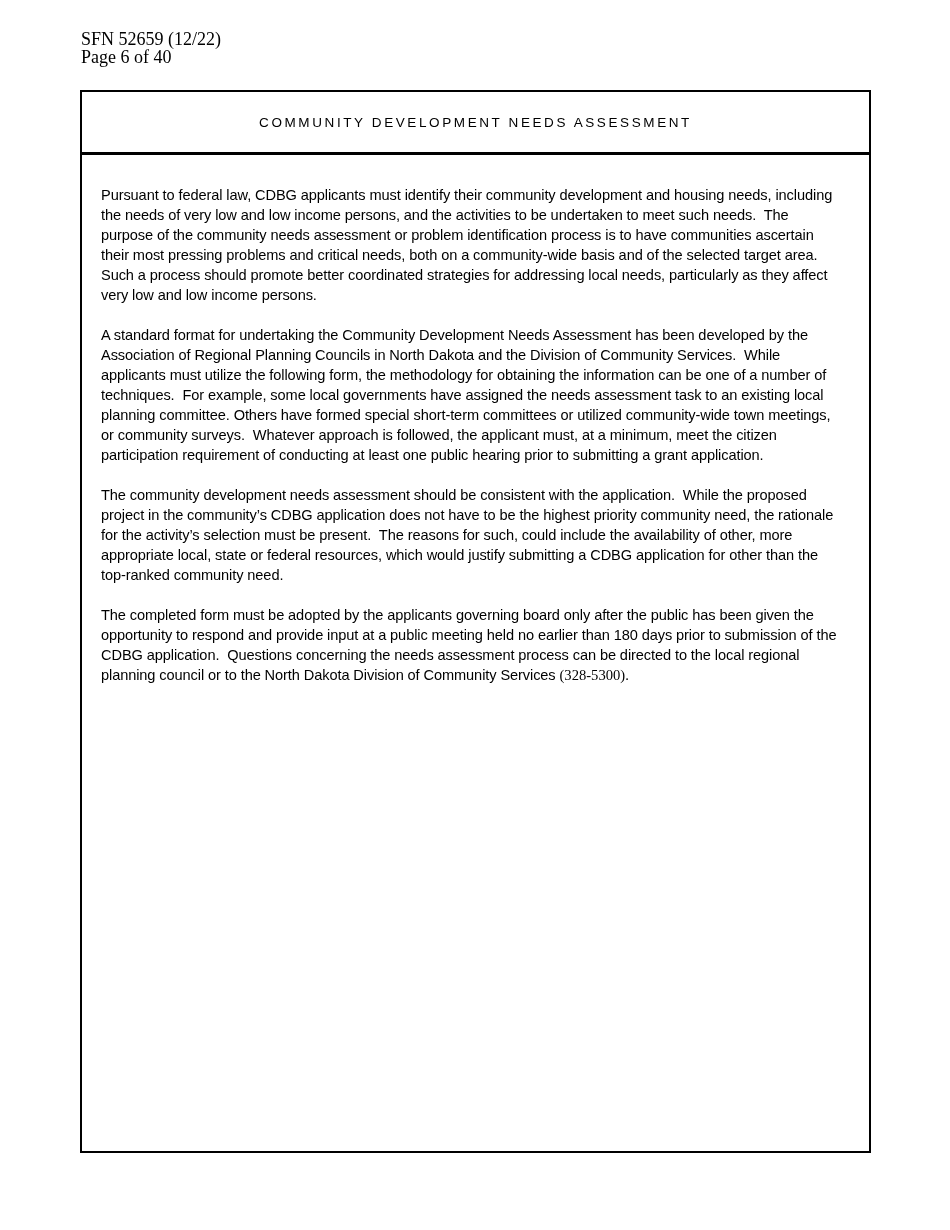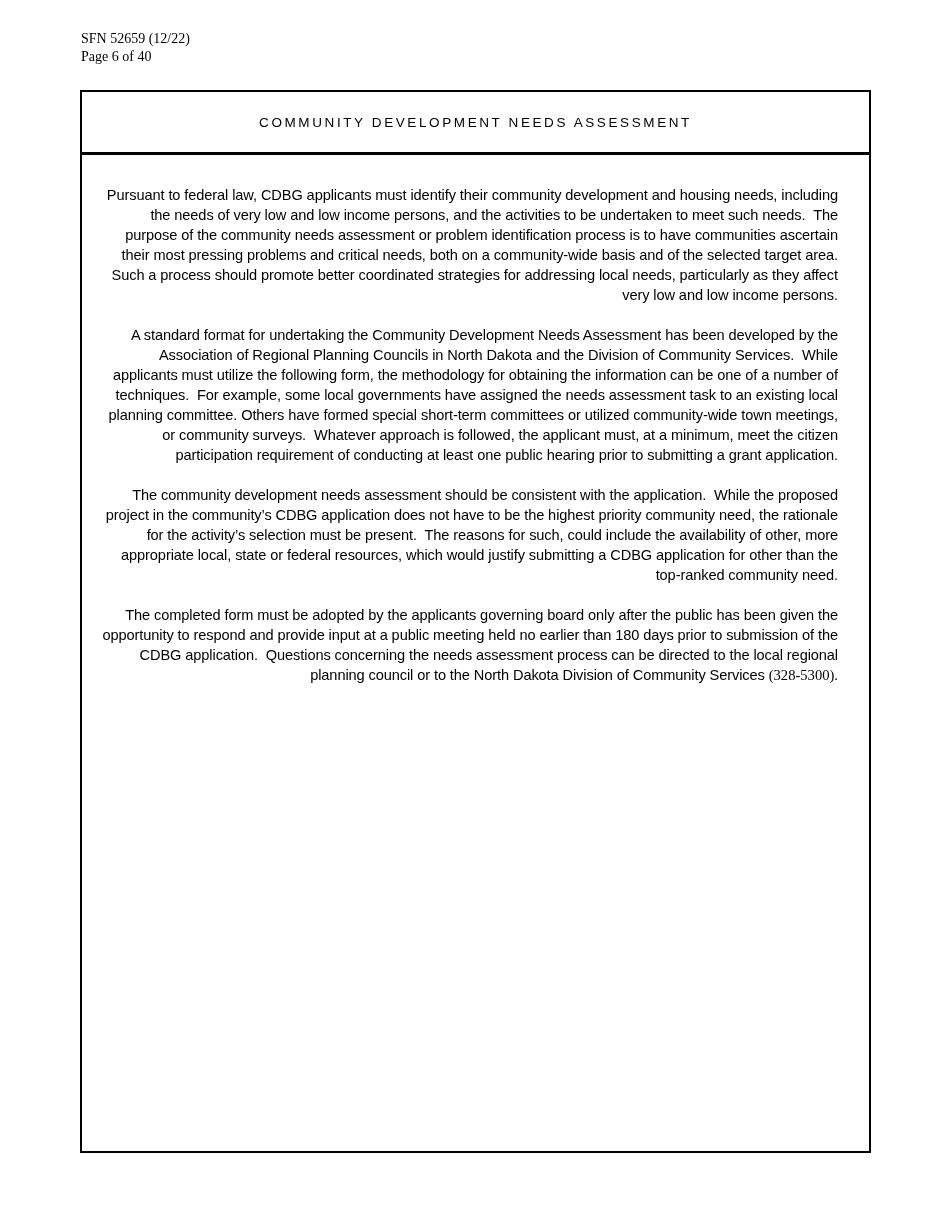--- a/index.html
+++ b/index.html
@@ -12,34 +12,33 @@
     height: 1230px;
     position: relative;
     font-family: "Liberation Sans", sans-serif;
     color: #000000;
   }
   .doc-header {
     position: absolute;
     left: 81px;
     top: 30px;
     font-family: "Liberation Serif", serif;
-    font-size: 14px;
+    font-size: 18px;
     line-height: 18px;
     color: #000000;
   }
   .form-box {
     position: absolute;
     left: 80px;
     top: 90px;
     width: 791px;
     height: 1063px;
     border: 2px solid #000000;
     box-sizing: border-box;
     background: #ffffff;
-    text-align: right;
   }
   .title-bar {
     height: 63px;
     border-bottom: 3px solid #000000;
     box-sizing: border-box;
     display: flex;
     align-items: center;
     justify-content: center;
   }
   .title-bar span {

